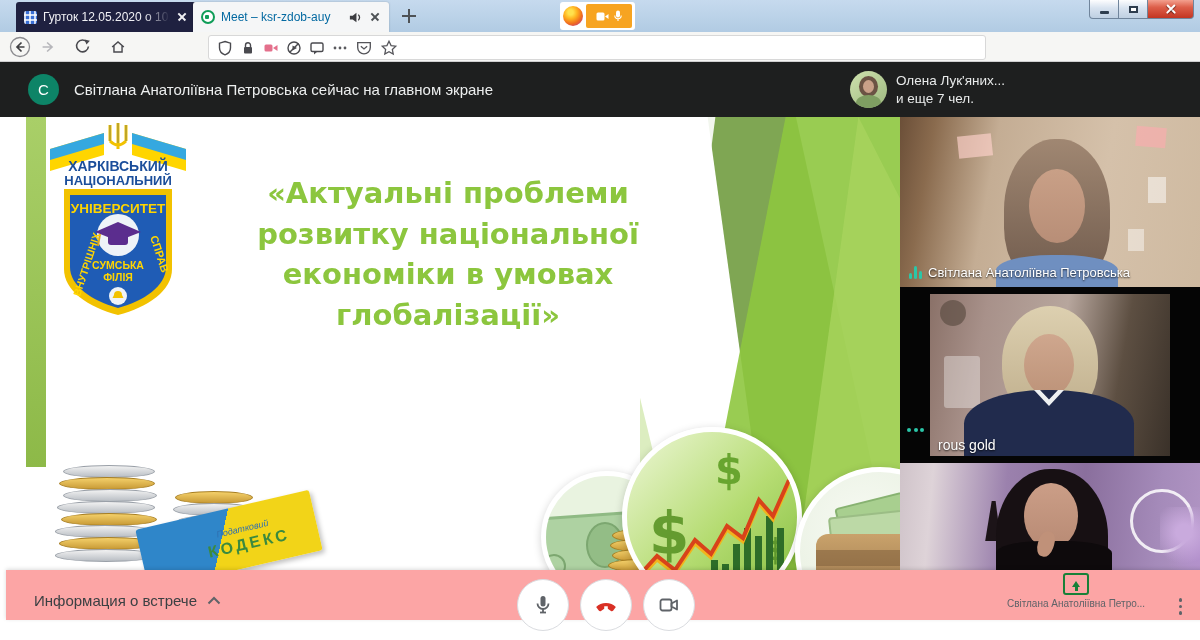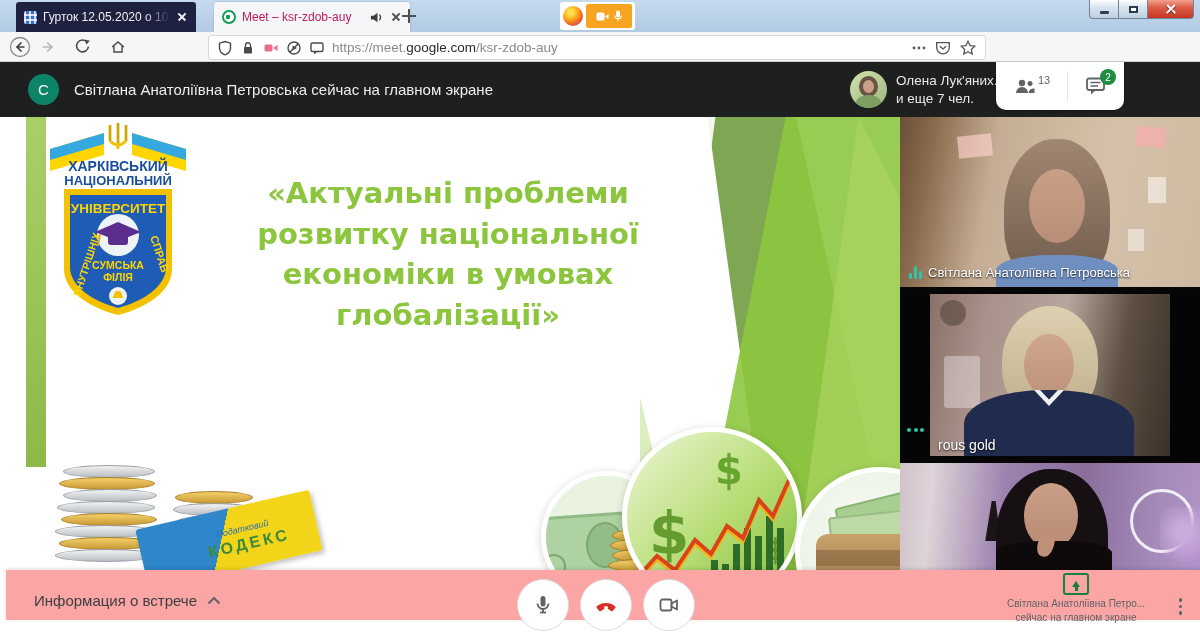--- a/index.html
+++ b/index.html
@@ -6,21 +6,21 @@
   .screen{position:relative;width:1200px;height:640px;overflow:hidden;
     font-family:"Liberation Sans",sans-serif;background:#fff;}
   .abs{position:absolute;}
 
   
   .tabbar{position:absolute;left:0;top:0;width:1200px;height:32px;
     background:linear-gradient(#c6daee,#b1cbe3);}
   .tab{position:absolute;top:2px;height:30px;border-radius:3px 3px 0 0;
     display:flex;align-items:center;gap:6px;padding:0 8px;box-sizing:border-box;font-size:12px;}
   .tab.inactive{left:16px;width:180px;background:#1f2140;color:#f0f0f4;}
-  .tab.active{left:214px;width:196px;background:#f5f6f7;color:#be185d;
+  .tab.active{left:193px;width:196px;background:#f5f6f7;color:#0369a1;
     box-shadow:0 0 2px rgba(0,0,0,.25);}
   .tab-label{white-space:nowrap;overflow:hidden;flex:1;position:relative;}
   .fade-dark{position:absolute;right:0;top:0;bottom:0;width:26px;
     background:linear-gradient(90deg,rgba(31,33,64,0),#1f2140);}
   .favicon-moodle{width:13px;height:13px;flex:none;background:#3b6fd4;
     background-image:linear-gradient(90deg,rgba(255,255,255,.75) 2px,transparent 2px),
                      linear-gradient(0deg,rgba(255,255,255,.75) 2px,transparent 2px);
     background-size:5px 5px;border-radius:2px;}
   .favicon-meet{width:14px;height:14px;flex:none;border-radius:50%;
     border:2px solid #0f9d58;box-sizing:border-box;background:#fff;position:relative;}
@@ -223,21 +223,20 @@
         </svg>
       <svg width="16" height="16" viewBox="0 0 16 16">
         <circle cx="8" cy="8" r="6" fill="none" stroke="#4a4a4f" stroke-width="1.4"></circle>
         <polygon points="6.5,5.5 11,8 6.5,10.5" fill="#4a4a4f"></polygon>
         <line x1="3.5" y1="12.5" x2="12.5" y2="3.5" stroke="#4a4a4f" stroke-width="1.4"></line>
         </svg>
       <svg width="16" height="16" viewBox="0 0 16 16">
         <rect x="2" y="3" width="12" height="8.5" rx="1.5" fill="none" stroke="#4a4a4f" stroke-width="1.4"></rect>
         <polygon points="5,11.5 5,14.5 8.5,11.5" fill="#4a4a4f"></polygon>
         </svg>
-      <span class="url-text"><span class="dim">https://meet.</span><span class="strong">google.com</span><span class="dim">/ksr-zdob-auy</span></span>
       <svg width="16" height="16" viewBox="0 0 16 16">
         <circle cx="3" cy="8" r="1.4" fill="#5a5a5e"></circle>
           <circle cx="8" cy="8" r="1.4" fill="#5a5a5e"></circle>
           <circle cx="13" cy="8" r="1.4" fill="#5a5a5e"></circle>
         </svg>
       <svg width="18" height="18" viewBox="0 0 20 20">
         <path d="M3 4 h14 v5.5 a7 7 0 0 1 -14 0 Z" fill="none" stroke="#55555a" stroke-width="1.5"></path>
         <polyline points="6.5,8 10,11 13.5,8" fill="none" stroke="#55555a" stroke-width="1.5"></polyline>
         </svg>
       <svg width="18" height="18" viewBox="0 0 20 20">
@@ -279,43 +278,20 @@
     <div class="preview-avatar">
       <span class="abs" style="left:9px;top:5px;width:19px;height:21px;border-radius:50%;background:#6b5344"></span>
       <span class="abs" style="left:13px;top:9px;width:11px;height:13px;border-radius:50%;background:#c9a088"></span>
       <span class="abs" style="left:6px;top:24px;width:25px;height:16px;border-radius:50% 50% 0 0;background:#7f9e62"></span>
     </div>
     <div class="preview-text">
       <div>Олена Лук'яних...</div>
       <div>и еще 7 чел.</div>
     </div>
 
-    <div class="counts-panel">
-      <span class="count-group">
-        <svg width="24" height="20" viewBox="0 0 24 20">
-          <g fill="#5f6368">
-              <circle cx="9" cy="7" r="3.2"></circle>
-              <path d="M3 17 a6 6 0 0 1 12 0 Z"></path>
-          <circle cx="17" cy="7.6" r="2.5"></circle>
-              <path d="M15.5 17 a5 5 0 0 1 6 -4.4 L21.5 17 Z"></path>
-            </g>
-          </svg>
-        <span class="count-num">13</span>
-      </span>
-      <span class="counts-divider"></span>
-      <span class="count-group">
-        <svg width="22" height="20" viewBox="0 0 22 20">
-          <rect x="2" y="2.5" width="17" height="11.5" rx="2" fill="none" stroke="#5f6368" stroke-width="1.8"></rect>
-          <polygon points="6,14 6,18.5 11,14" fill="#5f6368"></polygon>
-          <line x1="5.5" y1="6.5" x2="15.5" y2="6.5" stroke="#5f6368" stroke-width="1.5"></line>
-          <line x1="5.5" y1="10" x2="13" y2="10" stroke="#5f6368" stroke-width="1.5"></line>
-          </svg>
-        <span class="chat-badge">2</span>
-      </span>
-    </div>
 
   </div>
 
   <div class="main">
 
     <div class="slide">
       <div class="green-strip"></div>
 
       <svg class="abs" style="left:42px;top:2px" width="152" height="200" viewBox="0 0 152 200">
         <polygon points="8,30 62,14 62,36 8,52" fill="#ffd500"></polygon>
@@ -501,21 +477,20 @@
         <rect x="3.5" y="6.5" width="11" height="11" rx="2" fill="none" stroke="#5f6368" stroke-width="1.8"></rect>
         <polygon points="14.5,10.5 20,7.5 20,16.5 14.5,13.5" fill="none" stroke="#5f6368" stroke-width="1.8" stroke-linejoin="round"></polygon>
         </svg>
     </div>
 
     <div class="present-box">
       <span class="present-icon">
           <span class="present-arrow"></span>
         </span>
       <div>Світлана Анатоліївна Петро...</div>
-      <div>сейчас на главном экране</div>
     </div>
     <span class="vdots">
         <i></i>
         <i></i>
         <i></i>
       </span>
   </div>
 </div>
 
 </body></html>

